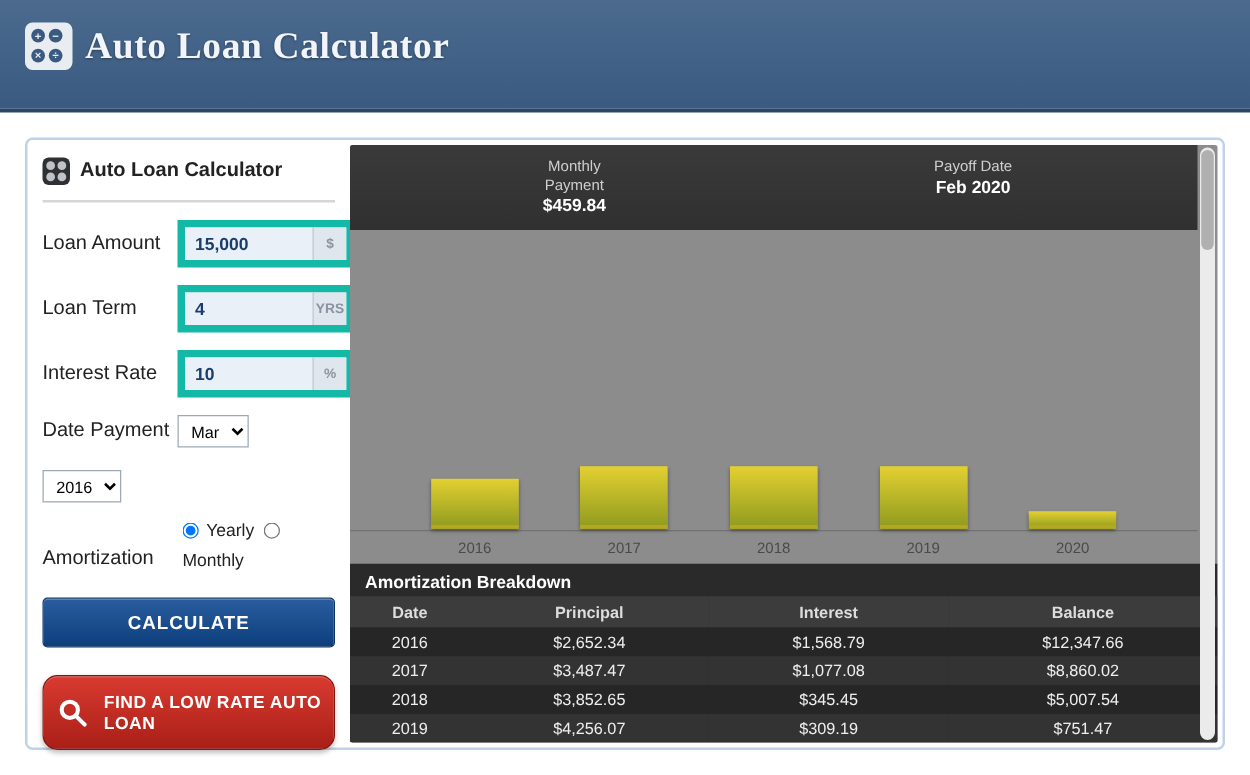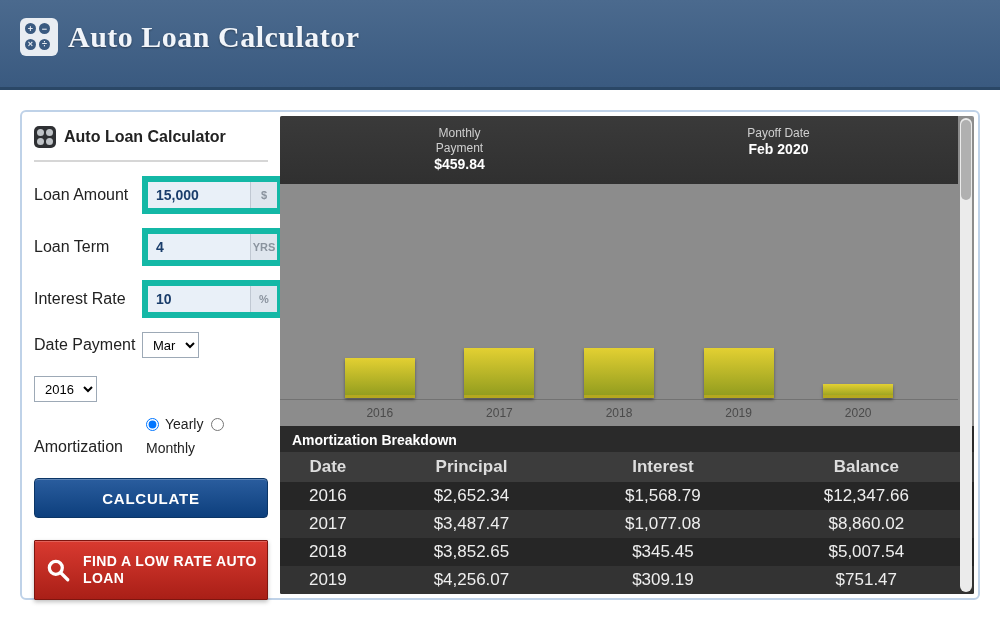--- a/index.html
+++ b/index.html
@@ -26,39 +26,39 @@
 .num-input{display:flex;border:6px solid #14b8a6;height:26px}
 .num-input input{border:none;background:#e9f0f8;width:86px;padding:0 8px;font-size:14px;color:#1a3d6b;font-weight:bold;outline:none;font-family:inherit}
 .num-input .unit{background:#dfe6ee;width:26px;display:flex;align-items:center;justify-content:center;color:#8a939e;font-size:11px;font-weight:bold;border-left:1px solid #c0c8d2}
 .sel{border:1px solid #9da9b6;background:#fff;height:26px;font-size:13px;padding:0 6px;font-family:inherit}
 .row.fp{flex-wrap:wrap}
 .row.fp .sel-year{margin-top:6px}
 .amort-opts{display:flex;gap:4px;align-items:center;flex-wrap:wrap;font-size:13px}
 .amort-opts label{width:auto;font-size:14px}
 .amort-opts input{margin:0 2px 0 4px}
 .calc-btn{margin-top:8px;width:100%;background:linear-gradient(#2a5d9e,#0d3f7d);color:#fff;border:1px solid #0b3566;border-radius:4px;height:40px;font-size:15px;font-weight:bold;letter-spacing:.8px;cursor:pointer;box-shadow:inset 0 1px 0 rgba(255,255,255,.25)}
-.find-btn{margin-top:22px;width:100%;background:linear-gradient(#d93a30,#a91f17);color:#fff;border:1px solid #7e150f;border-radius:1px;padding:12px 10px;font-size:14px;font-weight:bold;letter-spacing:.4px;cursor:pointer;display:flex;align-items:center;gap:12px;text-align:left;line-height:1.2;box-shadow:inset 0 1px 0 rgba(255,255,255,.2),0 2px 4px rgba(0,0,0,.25)}
+.find-btn{margin-top:22px;width:100%;background:linear-gradient(#d93a30,#a91f17);color:#fff;border:1px solid #7e150f;border-radius:12px;padding:12px 10px;font-size:14px;font-weight:bold;letter-spacing:.4px;cursor:pointer;display:flex;align-items:center;gap:12px;text-align:left;line-height:1.2;box-shadow:inset 0 1px 0 rgba(255,255,255,.2),0 2px 4px rgba(0,0,0,.25)}
 .find-btn svg{flex-shrink:0}
 
 .right{flex:1;background:#8c8c8c;border-radius:2px;position:relative;display:flex;flex-direction:column;overflow:hidden}
 .scroll-track{position:absolute;right:2px;top:2px;bottom:2px;width:12px;background:#ebebeb;border-radius:6px}
 .scroll-thumb{position:absolute;left:1px;right:1px;top:2px;height:80px;background:#b0b0b0;border-radius:5px}
 .summary{background:linear-gradient(#3a3a3a,#303030);display:flex;padding:10px 20px 12px 20px;color:#e5e5e5;margin-right:16px}
 .summary .col{flex:1;text-align:center}
 .summary .lbl{font-size:12px;line-height:1.25;color:#cfcfcf}
 .summary .val{font-size:14px;font-weight:bold;color:#fff;margin-top:0}
 .chart{flex:1;margin-right:16px;position:relative}
 .chart-bars{position:absolute;left:0;right:0;bottom:28px;height:150px;display:flex;align-items:flex-end;gap:40px;padding:0 60px}
 .bar-wrap{flex:1;display:flex;flex-direction:column;align-items:center}
 .bar{width:70px;background:linear-gradient(#e3d032,#8e9a1e);box-shadow:0 -3px 0 #b5a81f inset,0 2px 3px rgba(0,0,0,.4)}
 .year-lbl{position:absolute;bottom:-22px;font-size:12px;color:#4a4a4a;width:70px;text-align:center}
 .chart-axis{position:absolute;left:0;right:0;bottom:26px;border-top:1px solid rgba(0,0,0,.18)}
 .breakdown{background:#2a2a2a;color:#eee;margin-right:0}
 .breakdown h3{margin:0;padding:6px 12px 4px 12px;font-size:14px;font-weight:bold;color:#fff}
-.btable{width:100%;border-collapse:collapse;font-size:17px}
+.btable{width:100%;border-collapse:collapse;font-size:13px}
 .btable th{background:#3c3c3c;color:#ddd;font-weight:bold;text-align:center;padding:5px 0}
 .btable td{text-align:center;padding:4px 0;color:#eee}
 .btable tr.dark td{background:#262626}
 .btable tr.light td{background:#333333}
 </style>
 </head>
 <body>
 
 <div class="nav">
   <div class="brand">

